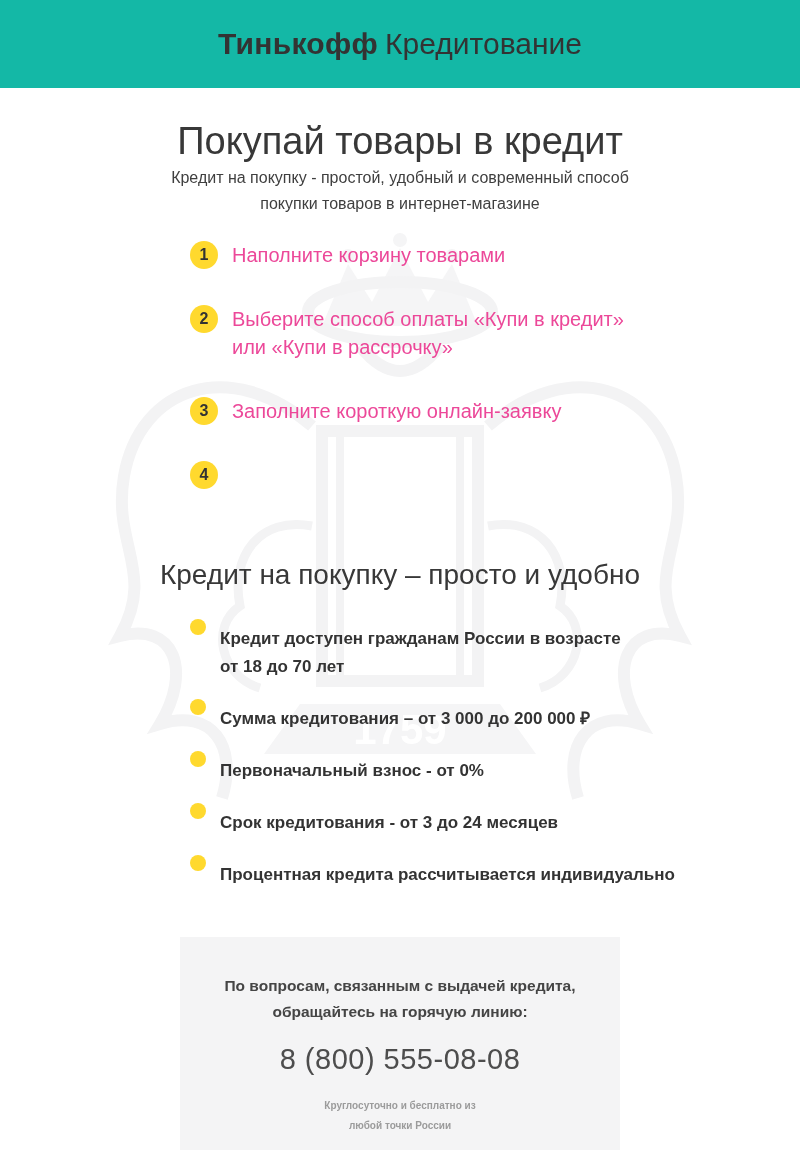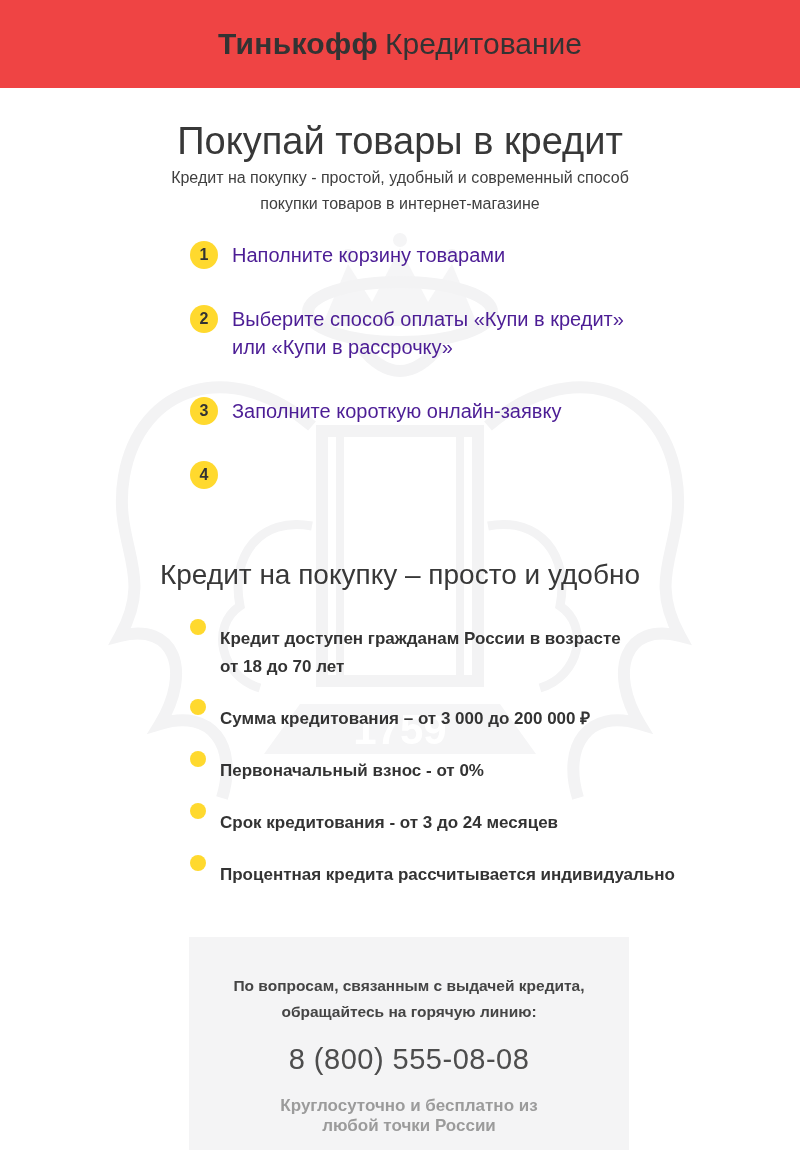--- a/index.html
+++ b/index.html
@@ -15,21 +15,21 @@
 
   
   .watermark {
     position: absolute; left: 60px; top: 226px;
     width: 680px; height: 624px;
     z-index: 0; pointer-events: none;
   }
 
   .header {
     position: relative; z-index: 1;
-    height: 88px; background: #ef4444;
+    height: 88px; background: #14b8a6;
     display: flex; align-items: center; justify-content: center;
   }
   .brand { font-size: 30px; color: #333333; display: flex; align-items: baseline; }
   .brand-bold { font-weight: 700; letter-spacing: 0.3px; }
   .brand-reg  { font-weight: 400; margin-left: 7px; }
 
   .content { position: relative; z-index: 1; }
 
   .title {
     margin: 30px 0 0 0;
@@ -48,21 +48,21 @@
   .steps { margin: 24px 0 0 190px; }
   .step { display: flex; align-items: flex-start; margin-bottom: 36px; }
   .step-circle {
     flex: 0 0 28px; width: 28px; height: 28px; border-radius: 50%;
     background: #FFD92E;
     display: flex; align-items: center; justify-content: center;
     font-size: 16px; font-weight: 700; color: #333333;
   }
   .step-text {
     margin-left: 14px; padding-top: 0px;
-    font-size: 20px; line-height: 28px; color: #4c1d95;
+    font-size: 20px; line-height: 28px; color: #ec4899;
     white-space: pre-line;
   }
 
   .benefits-title {
     margin: 68px 0 0 0;
     text-align: center;
     font-size: 28px; font-weight: 400; line-height: 36px;
     color: #383838;
   }
   .benefits { margin: 20px 0 0 190px; }
@@ -74,38 +74,38 @@
   .benefit-text {
     margin-left: 14px;
     font-size: 17px; font-weight: 700; line-height: 28px;
     color: #333333;
     white-space: pre-line;
     margin-top: 12px;
   }
 
   .footer {
     position: absolute; z-index: 1;
-    left: 189px; top: 937px; width: 440px; height: 213px;
+    left: 180px; top: 937px; width: 440px; height: 213px;
     background: #f4f4f5;
     text-align: center;
   }
   .footer-heading {
     margin-top: 36px;
     font-size: 15.5px; font-weight: 700; line-height: 26px;
     color: #454545;
     white-space: pre-line;
   }
   .footer-phone {
     margin-top: 18px;
     font-size: 29px; font-weight: 400; letter-spacing: 0.5px;
     color: #4d4d4d;
   }
   .footer-note {
     margin-top: 20px;
-    font-size: 17px; font-weight: 700; line-height: 20px;
+    font-size: 10px; font-weight: 700; line-height: 20px;
     color: #9b9b9b;
     white-space: pre-line;
   }
 </style>
 </head>
 <body>
 
 <div class="page">
 
   <svg class="watermark" viewBox="0 0 680 624" xmlns="http://www.w3.org/2000/svg">

